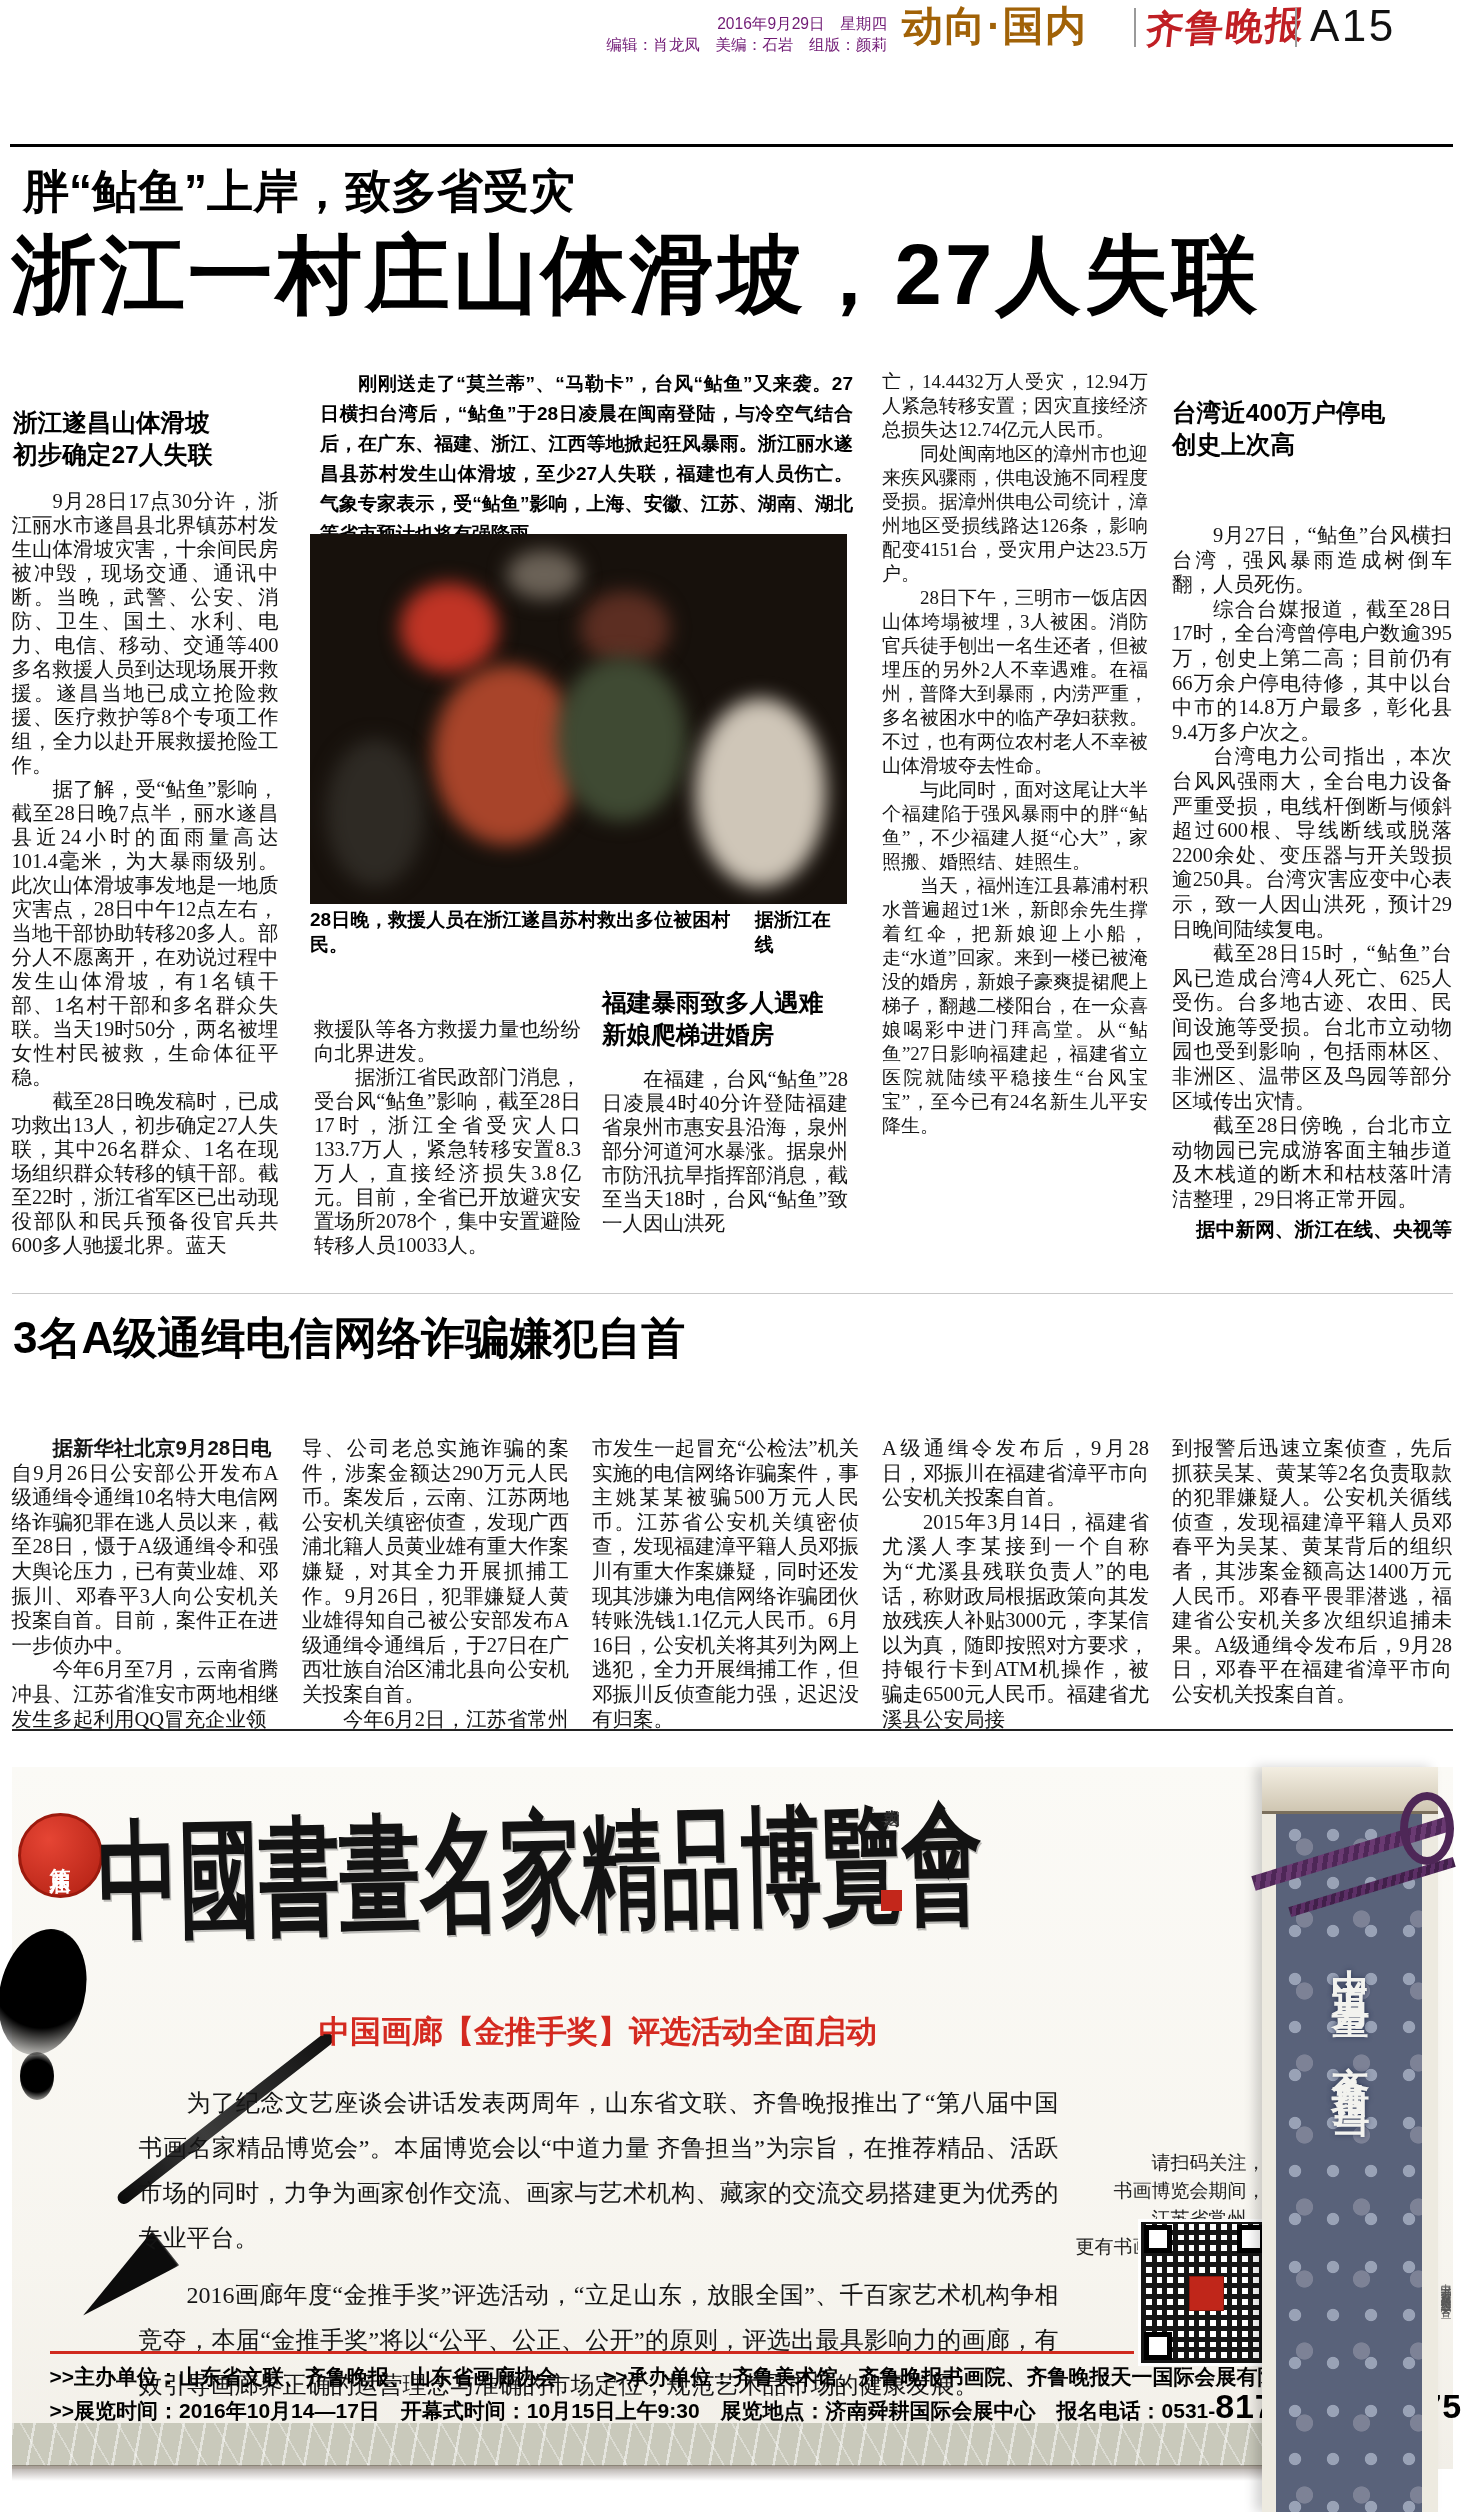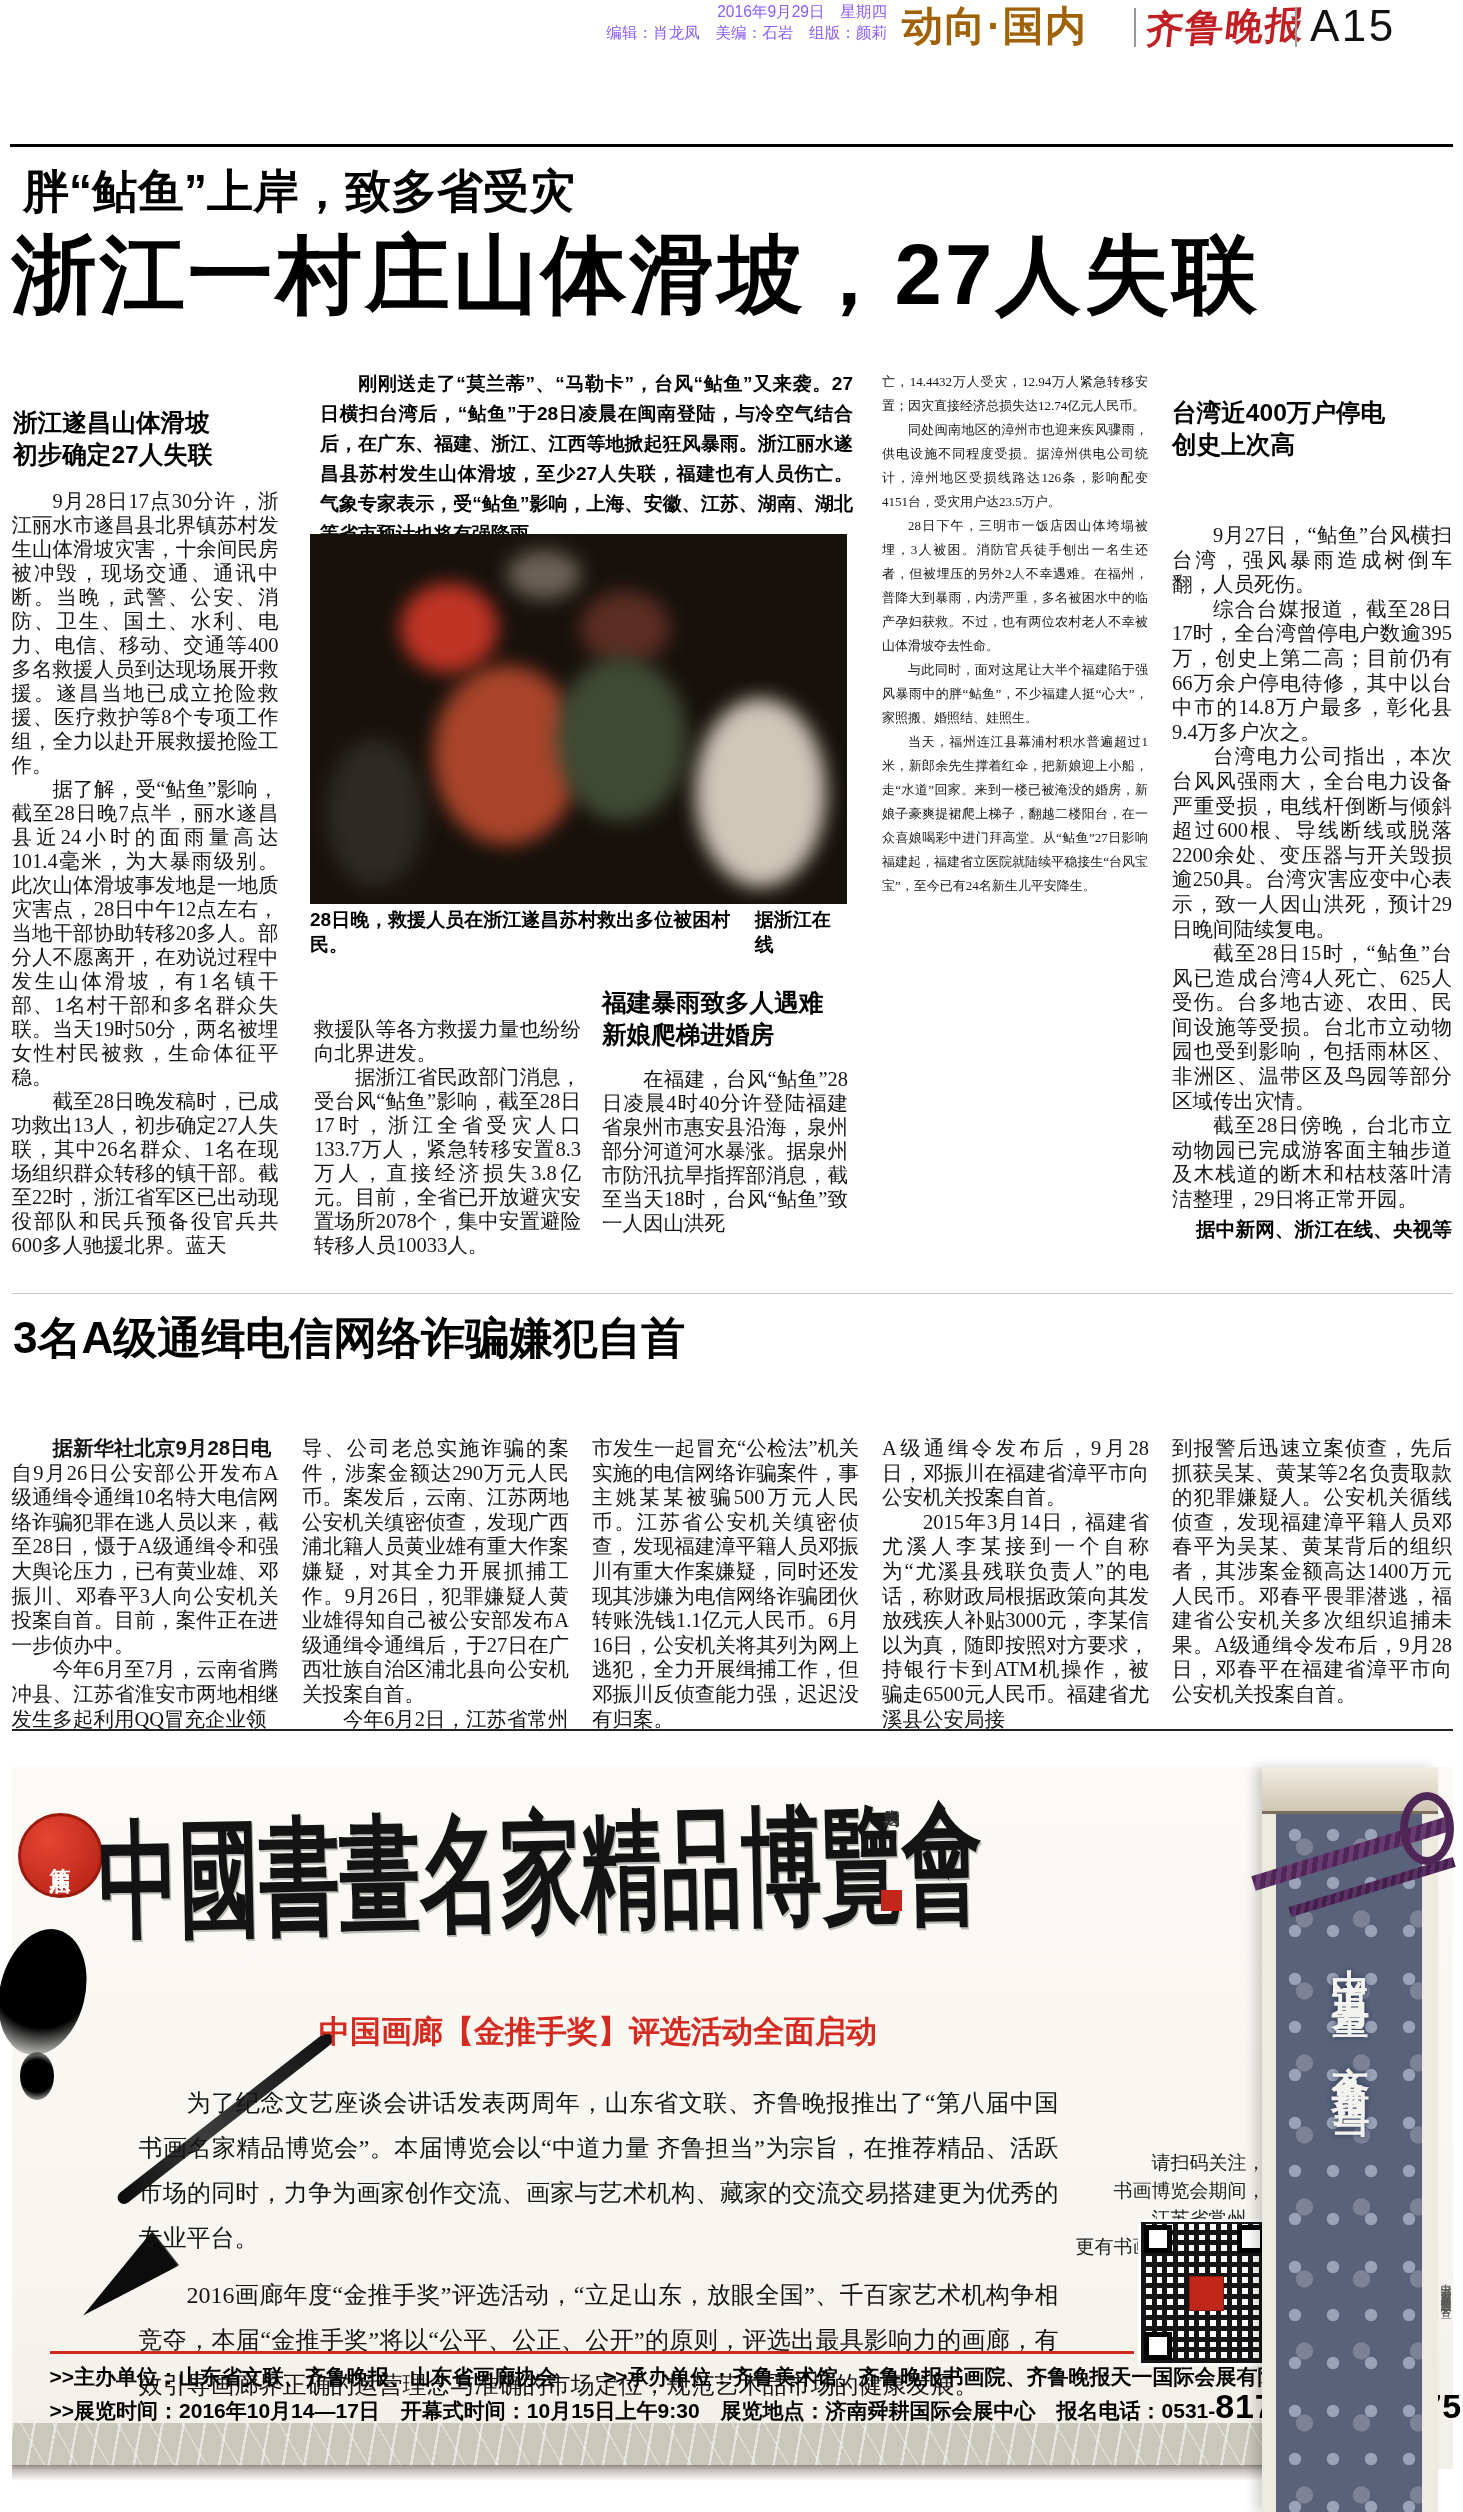--- a/index.html
+++ b/index.html
@@ -1,21 +1,21 @@
 <!DOCTYPE html>
 <html style="font-size:13px"><head>
 <meta charset="utf-8">
 <style>
   html,body{margin:0;padding:0;background:#ffffff;}
   #page{position:relative;width:1463px;height:2512px;background:#fff;overflow:hidden;
         font-family:"Liberation Serif",serif;color:#1a1a1a;}
   .abs{position:absolute;}
 
   
-  .hdr-date{left:492px;top:1px;width:395px;text-align:right;color:#8b5cf6;
+  .hdr-date{left:492px;top:13px;width:395px;text-align:right;color:#701a75;
             font:15.6px/21px "Liberation Sans",sans-serif;}
   .hdr-date div{white-space:nowrap;}
   .hdr-section{left:902px;top:0px;font:bold 41px/52px "Liberation Sans",sans-serif;color:#a16207;letter-spacing:1.6px;text-align:right;}
   .hdr-div{width:1.6px;height:39px;top:8.2px;background:#9a9a9a;}
   .hdr-masthead{left:1146px;top:3.3px;font:bold 38px/49px "Liberation Serif",serif;
                 transform:skewX(-8deg) rotate(-2deg);letter-spacing:1.6px;}
   .hdr-page{left:1310px;top:0px;font:500 44px/52px "Liberation Sans",sans-serif;color:#111;letter-spacing:2.5px;}
   .rule{background:#000;}
 
   
@@ -163,21 +163,21 @@
     <p class="cont">救援队等各方救援力量也纷纷向北界进发。</p>
     <p>据浙江省民政部门消息，受台风“鲇鱼”影响，截至28日17时，浙江全省受灾人口133.7万人，紧急转移安置8.3万人，直接经济损失3.8亿元。目前，全省已开放避灾安置场所2078个，集中安置避险转移人员10033人。</p>
   </div>
 
   <div class="abs col-title" style="left:602px;top:987px;">福建暴雨致多人遇难
 新娘爬梯进婚房</div>
   <div class="abs body-col" style="left:602px;top:1067px;width:246px;">
     <p>在福建，台风“鲇鱼”28日凌晨4时40分许登陆福建省泉州市惠安县沿海，泉州部分河道河水暴涨。据泉州市防汛抗旱指挥部消息，截至当天18时，台风“鲇鱼”致一人因山洪死</p>
   </div>
 
-  <div class="abs body-col" style="left:882px;top:370px;width:266px;font-size:13px;line-height:24px;">
+  <div class="abs body-col" style="left:882px;top:370px;width:266px;font-size:19px;line-height:24px;">
     <p class="cont">亡，14.4432万人受灾，12.94万人紧急转移安置；因灾直接经济总损失达12.74亿元人民币。</p>
     <p>同处闽南地区的漳州市也迎来疾风骤雨，供电设施不同程度受损。据漳州供电公司统计，漳州地区受损线路达126条，影响配变4151台，受灾用户达23.5万户。</p>
     <p>28日下午，三明市一饭店因山体垮塌被埋，3人被困。消防官兵徒手刨出一名生还者，但被埋压的另外2人不幸遇难。在福州，普降大到暴雨，内涝严重，多名被困水中的临产孕妇获救。不过，也有两位农村老人不幸被山体滑坡夺去性命。</p>
     <p>与此同时，面对这尾让大半个福建陷于强风暴雨中的胖“鲇鱼”，不少福建人挺“心大”，家照搬、婚照结、娃照生。</p>
     <p>当天，福州连江县幕浦村积水普遍超过1米，新郎余先生撑着红伞，把新娘迎上小船，走“水道”回家。来到一楼已被淹没的婚房，新娘子豪爽提裙爬上梯子，翻越二楼阳台，在一众喜娘喝彩中进门拜高堂。从“鲇鱼”27日影响福建起，福建省立医院就陆续平稳接生“台风宝宝”，至今已有24名新生儿平安降生。</p>
   </div>
 
   <div class="abs col-title" style="left:1172px;top:397px;">台湾近400万户停电
 创史上次高</div>
   <div class="abs body-col" style="left:1172px;top:485px;width:280px;font-size:20.5px;line-height:24.6px;margin-top:38px;">

